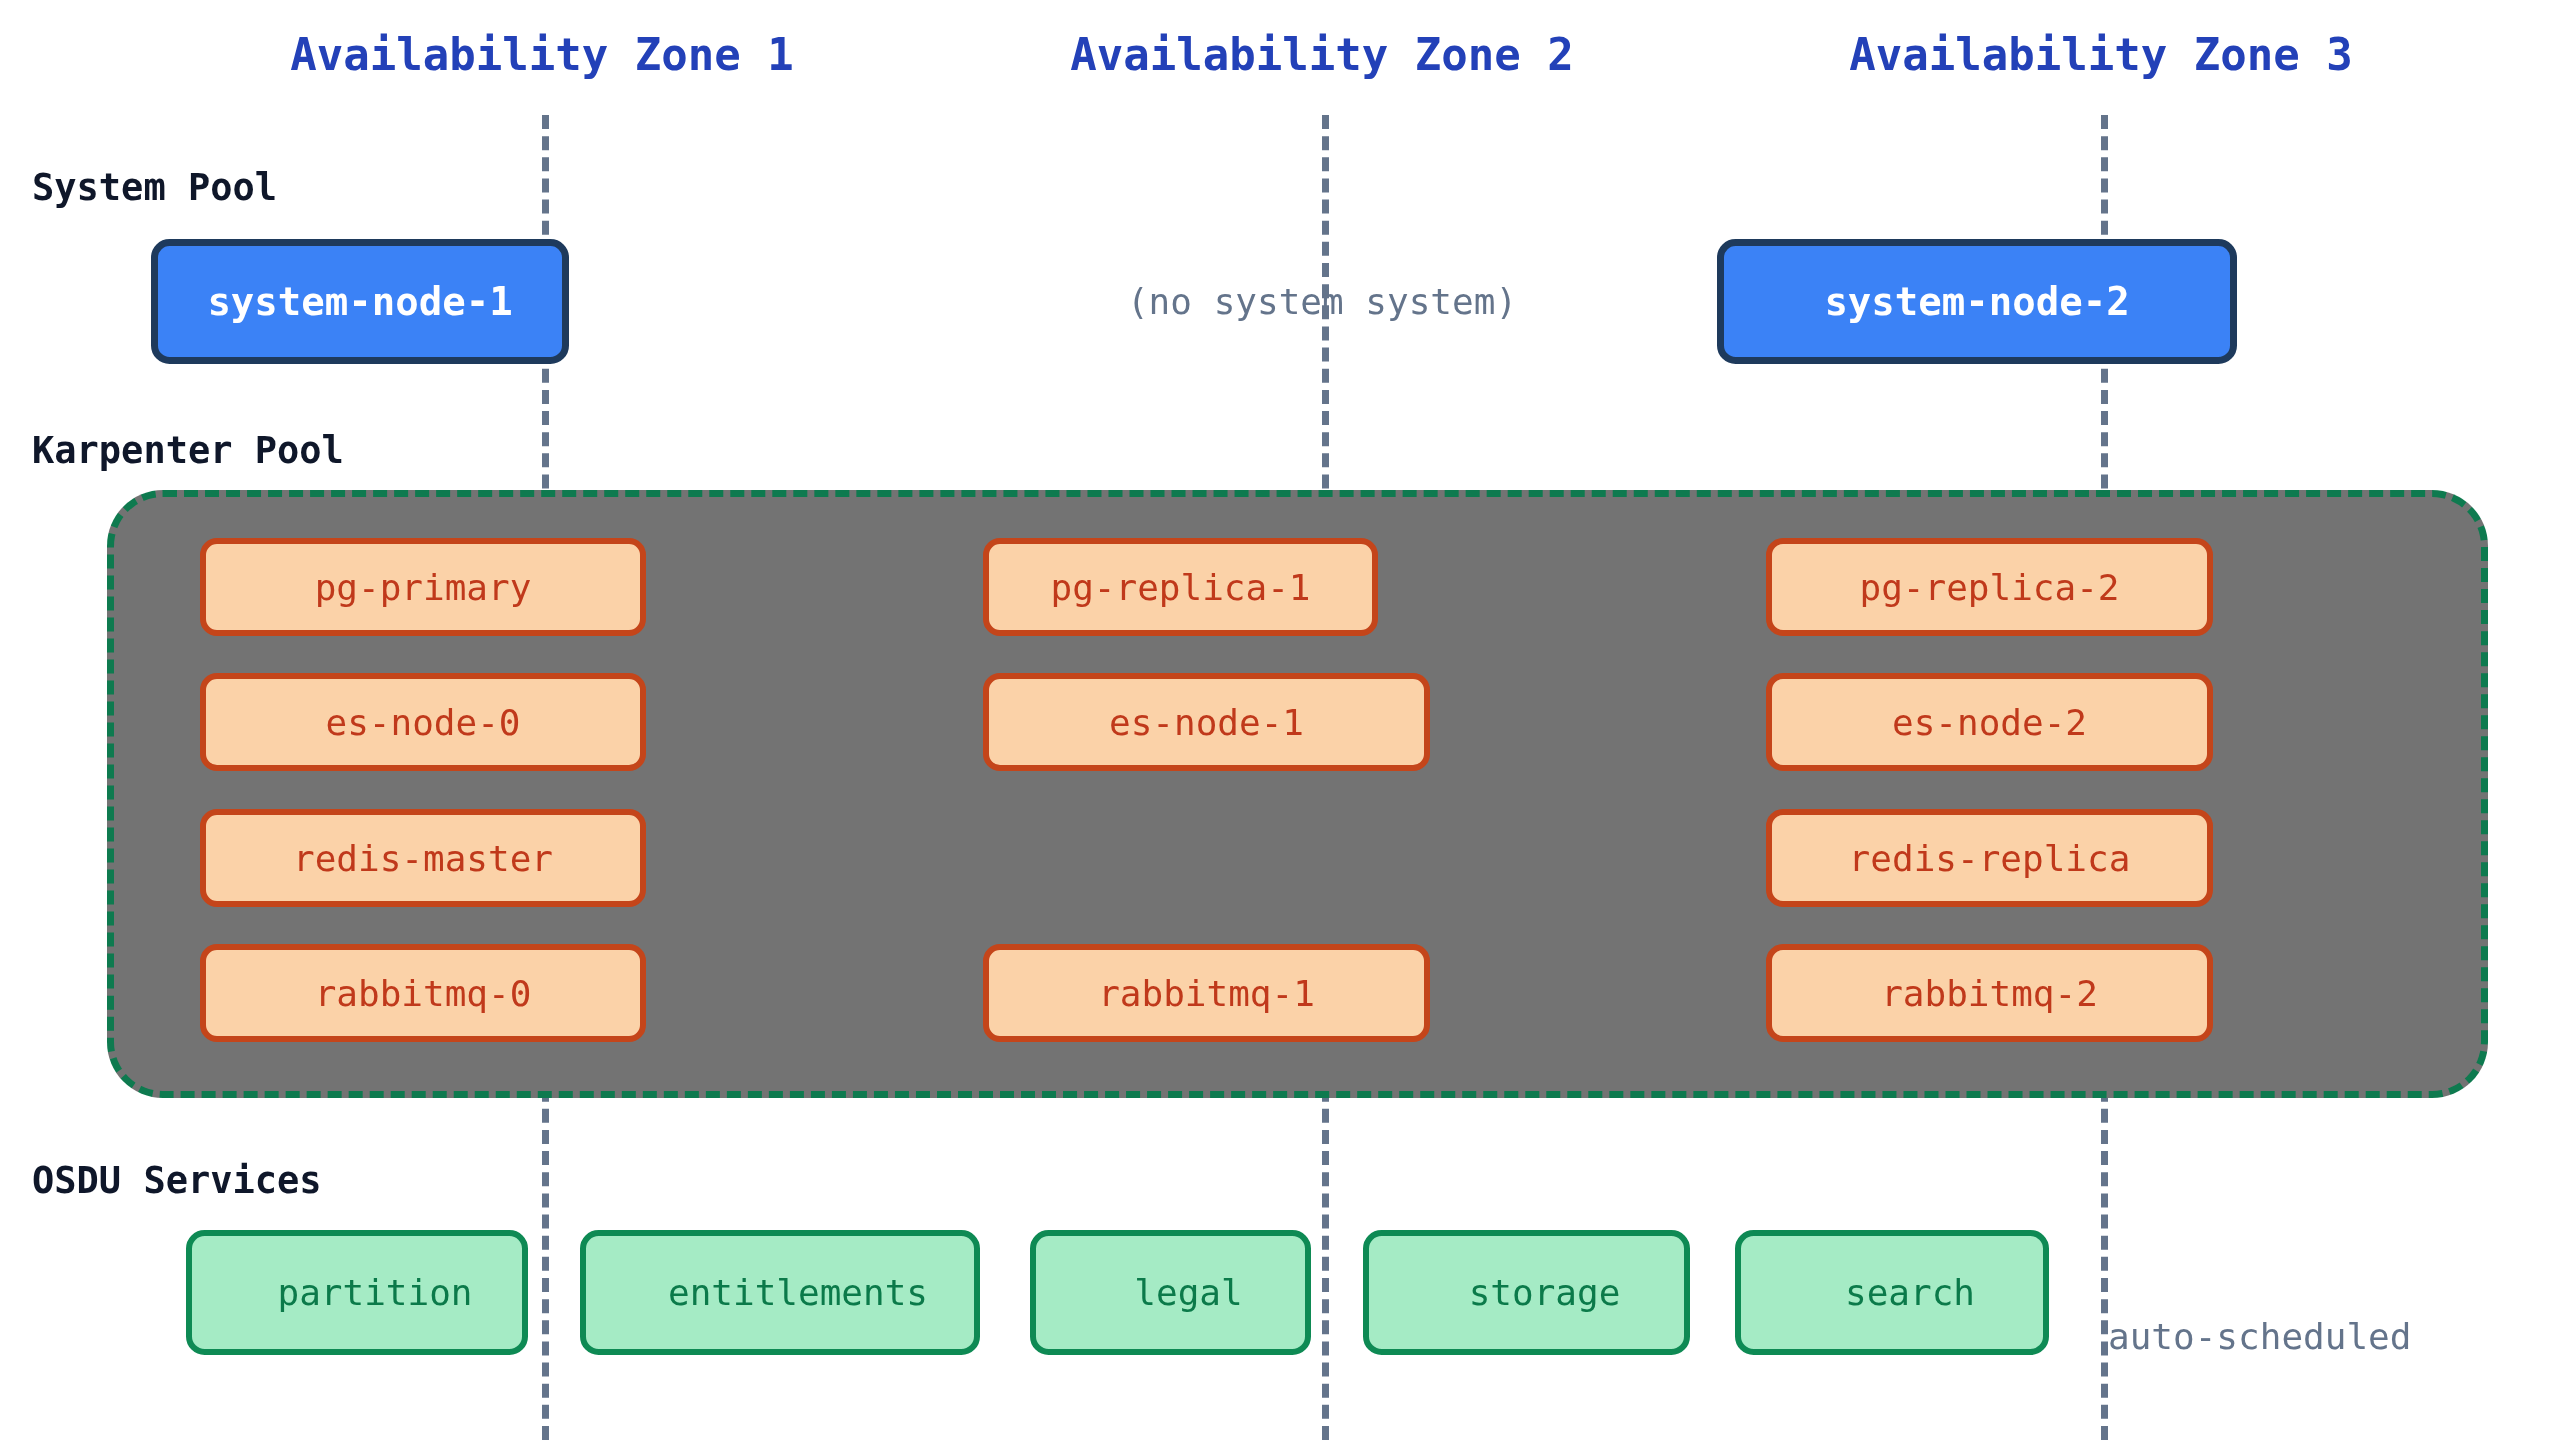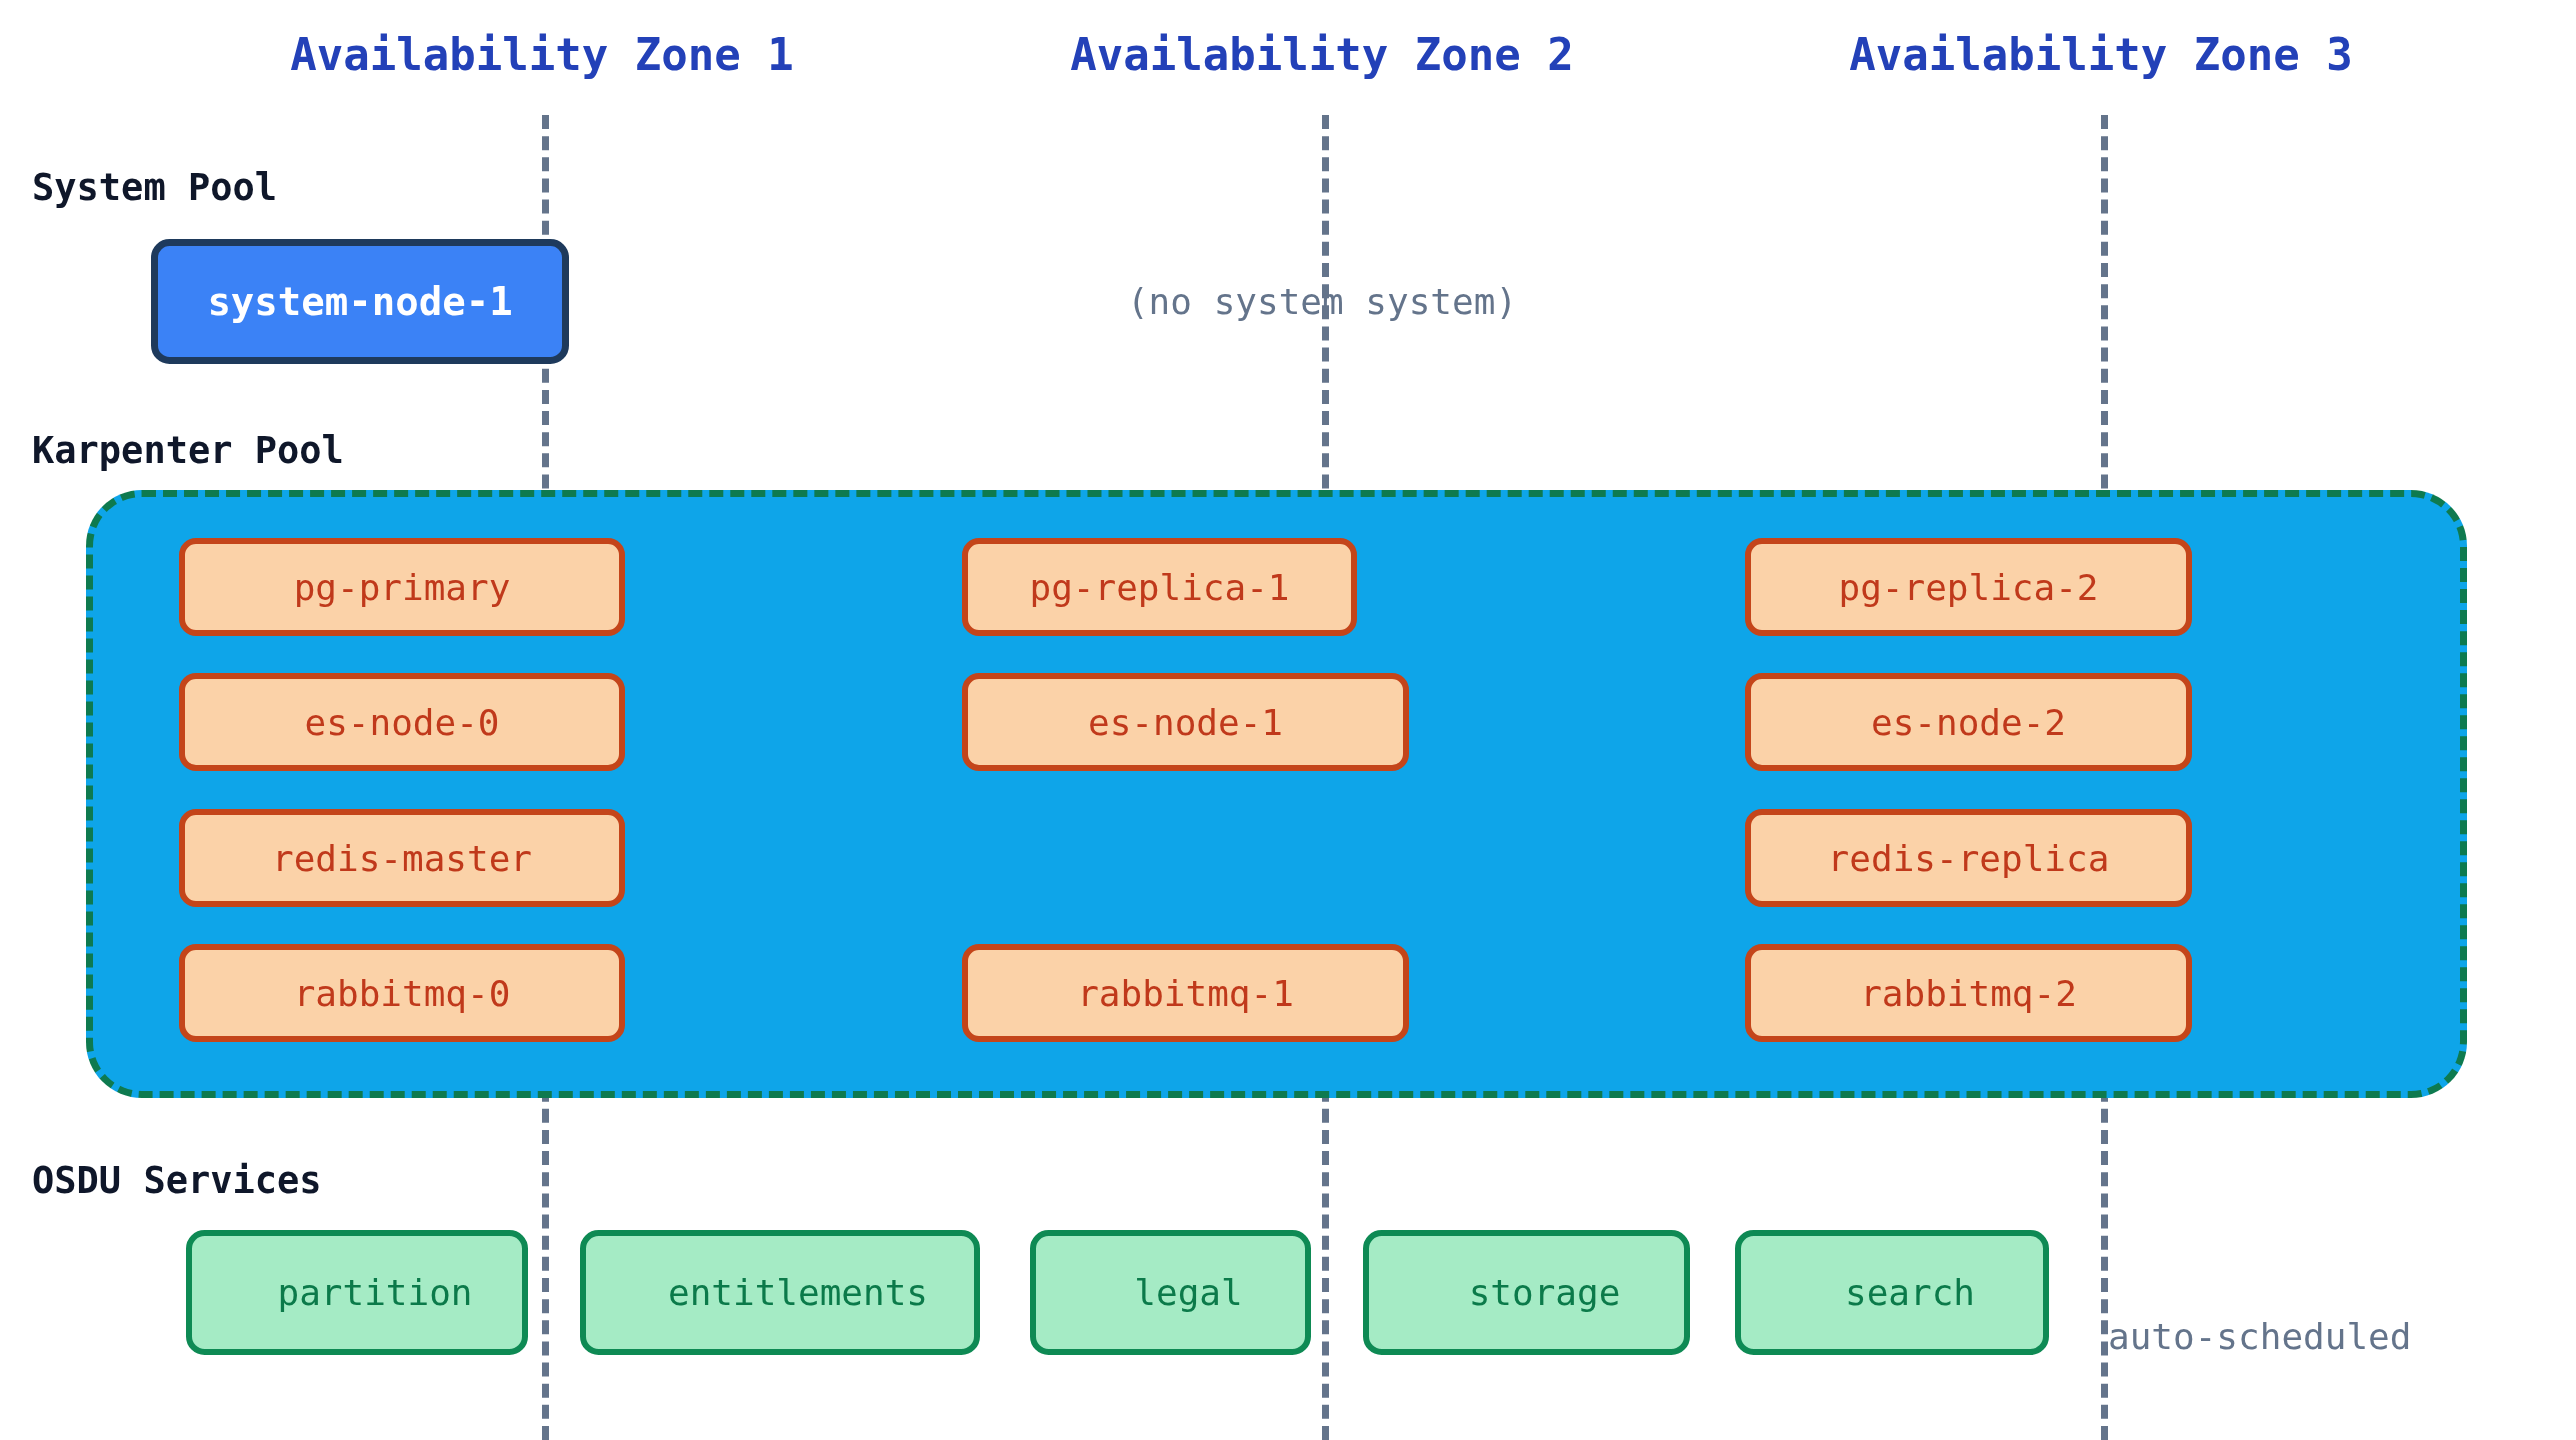--- a/index.html
+++ b/index.html
@@ -64,25 +64,25 @@
     position:absolute;
     color:#64748B;
     font-size:36px;
     white-space:nowrap;
     transform:translateX(-50%);
   }
 
   
   #karpenter-pool{
     position:absolute;
-    left:86px;
+    left:107px;
     top:490px;
     width:2381px;
     height:608px;
-    background:#0ea5e9;
+    background:#737373;
     border:7.6px dashed #0E7A4F;
     border-radius:56px;
     box-sizing:border-box;
   }
 
   
   .pod-box{
     position:absolute;
     height:98px;
     background:#FBD2A8;
@@ -132,20 +132,21 @@
 
   <div class="az-header" style="left:542px;">Availability Zone 1</div>
   <div class="az-header" style="left:1322px;">Availability Zone 2</div>
   <div class="az-header" style="left:2101px;">Availability Zone 3</div>
 
   <div class="row-label" style="top:166px;">System Pool</div>
   <div class="row-label" style="top:429px;">Karpenter Pool</div>
   <div class="row-label" style="top:1159px;">OSDU Services</div>
 
   <div class="sys-node" style="left:151px;top:239px;width:418px;">system-node-1</div>
+  <div class="sys-node" style="left:1717px;top:239px;width:520px;">system-node-2</div>
   <div class="empty-note" style="left:1322px;top:281px;">(no system system)</div>
 
   <div id="karpenter-pool">
     <div class="pod-box" style="left:86px;top:41px;width:446px;">pg-primary</div>
     <div class="pod-box" style="left:869px;top:41px;width:395px;">pg-replica-1</div>
     <div class="pod-box" style="left:1652px;top:41px;width:447px;">pg-replica-2</div>
 
     <div class="pod-box" style="left:86px;top:176px;width:446px;">es-node-0</div>
     <div class="pod-box" style="left:869px;top:176px;width:447px;">es-node-1</div>
     <div class="pod-box" style="left:1652px;top:176px;width:447px;">es-node-2</div>

